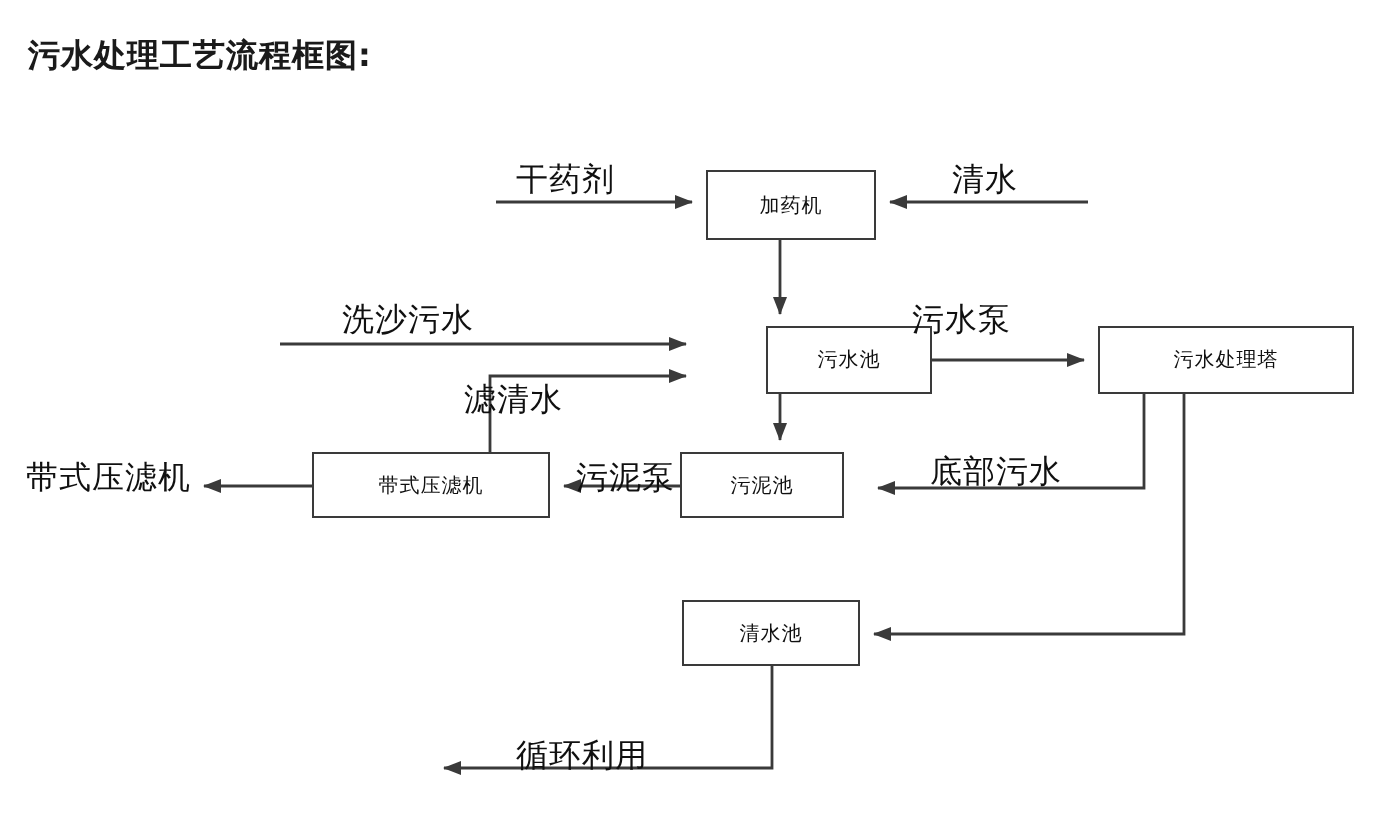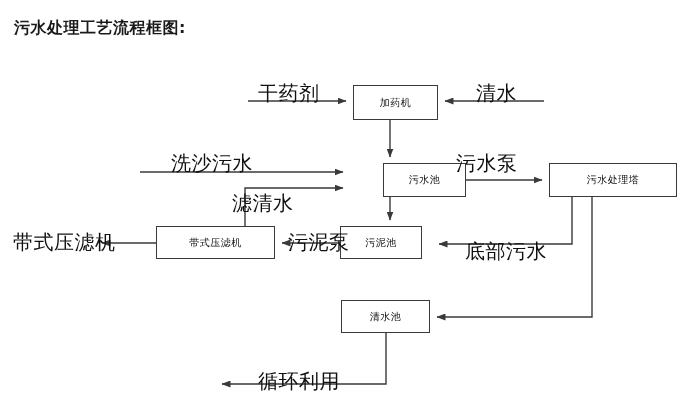--- a/index.html
+++ b/index.html
@@ -42,21 +42,21 @@
     display: flex;
     align-items: center;
     justify-content: center;
     font-size: 10px;
     color: #101010;
     white-space: nowrap;
     letter-spacing: 0.5px;
   }
   .edge-label {
     position: absolute;
-    font-size: 20px;
+    font-size: 16px;
     color: #101010;
     white-space: nowrap;
     letter-spacing: 0.5px;
   }
 </style>
 </head>
 <body>
 
 <div id="diagram-root">
 
@@ -105,17 +105,17 @@
       </div>
     </div>
   <div id="labels-layer">
       <div class="edge-label" style="left: 258px; top: 80px;">干药剂</div>
       <div class="edge-label" style="left: 476px; top: 80px;">清水</div>
       <div class="edge-label" style="left: 171px; top: 150px;">洗沙污水</div>
       <div class="edge-label" style="left: 232px; top: 190px;">滤清水</div>
       <div class="edge-label" style="left: 456px; top: 150px;">污水泵</div>
       <div class="edge-label" style="left: 13px; top: 229px;">带式压滤机</div>
       <div class="edge-label" style="left: 288px; top: 229px;">污泥泵</div>
-      <div class="edge-label" style="left: 465px; top: 226px; margin-top: 12px;">底部污水</div>
+      <div class="edge-label" style="left: 465px; top: 226px;">底部污水</div>
       <div class="edge-label" style="left: 258px; top: 368px;">循环利用</div>
     </div>
 
 </div>
 
 </body></html>

